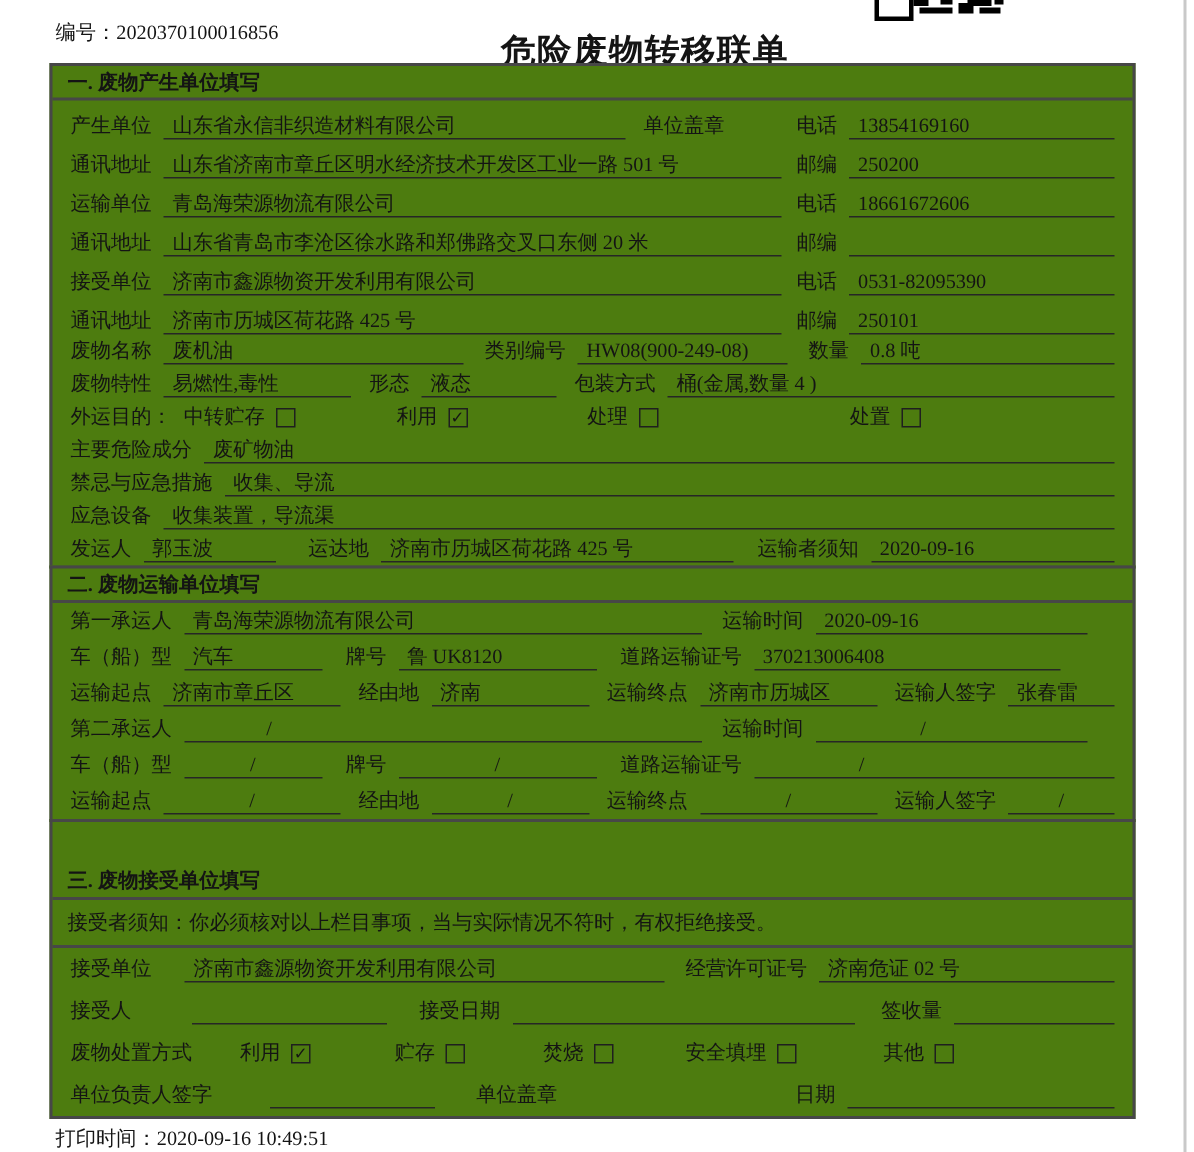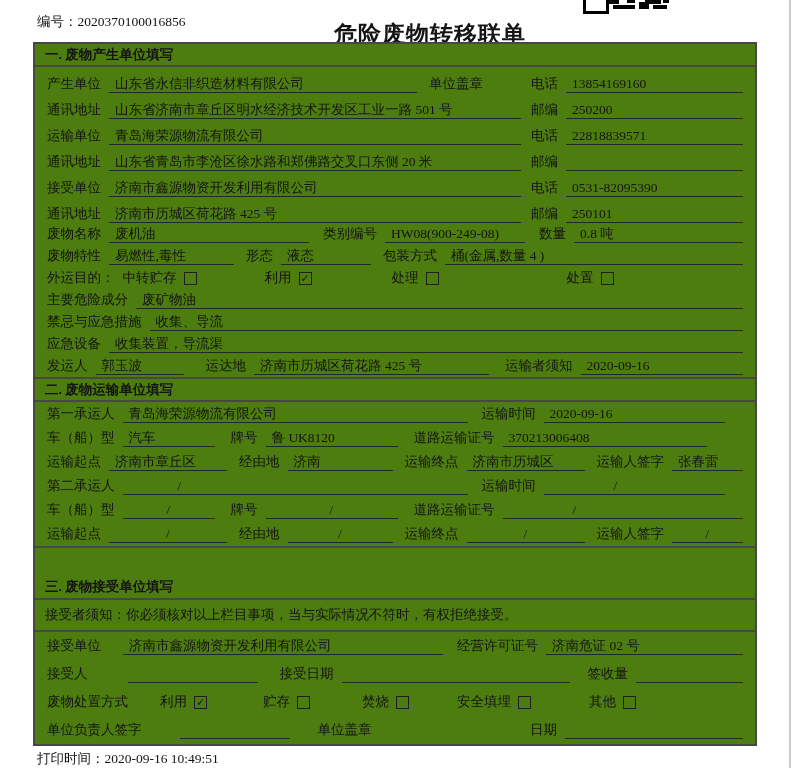--- a/index.html
+++ b/index.html
@@ -76,21 +76,21 @@
           <span class="lb">邮编</span>
           <span class="u fill">250200</span>
         </span>
       </div>
 
       <div class="row h26">
         <span class="lb">运输单位</span>
         <span class="u fill" style="margin-right:10px">青岛海荣源物流有限公司</span>
         <span class="grp2">
           <span class="lb">电话</span>
-          <span class="u fill">22818839571</span>
+          <span class="u fill">18661672606</span>
         </span>
       </div>
 
       <div class="row h26">
         <span class="lb">通讯地址</span>
         <span class="u fill" style="margin-right:10px">山东省青岛市李沧区徐水路和郑佛路交叉口东侧 20 米</span>
         <span class="grp2">
           <span class="lb">邮编</span>
           <span class="u fill"></span>
         </span>

